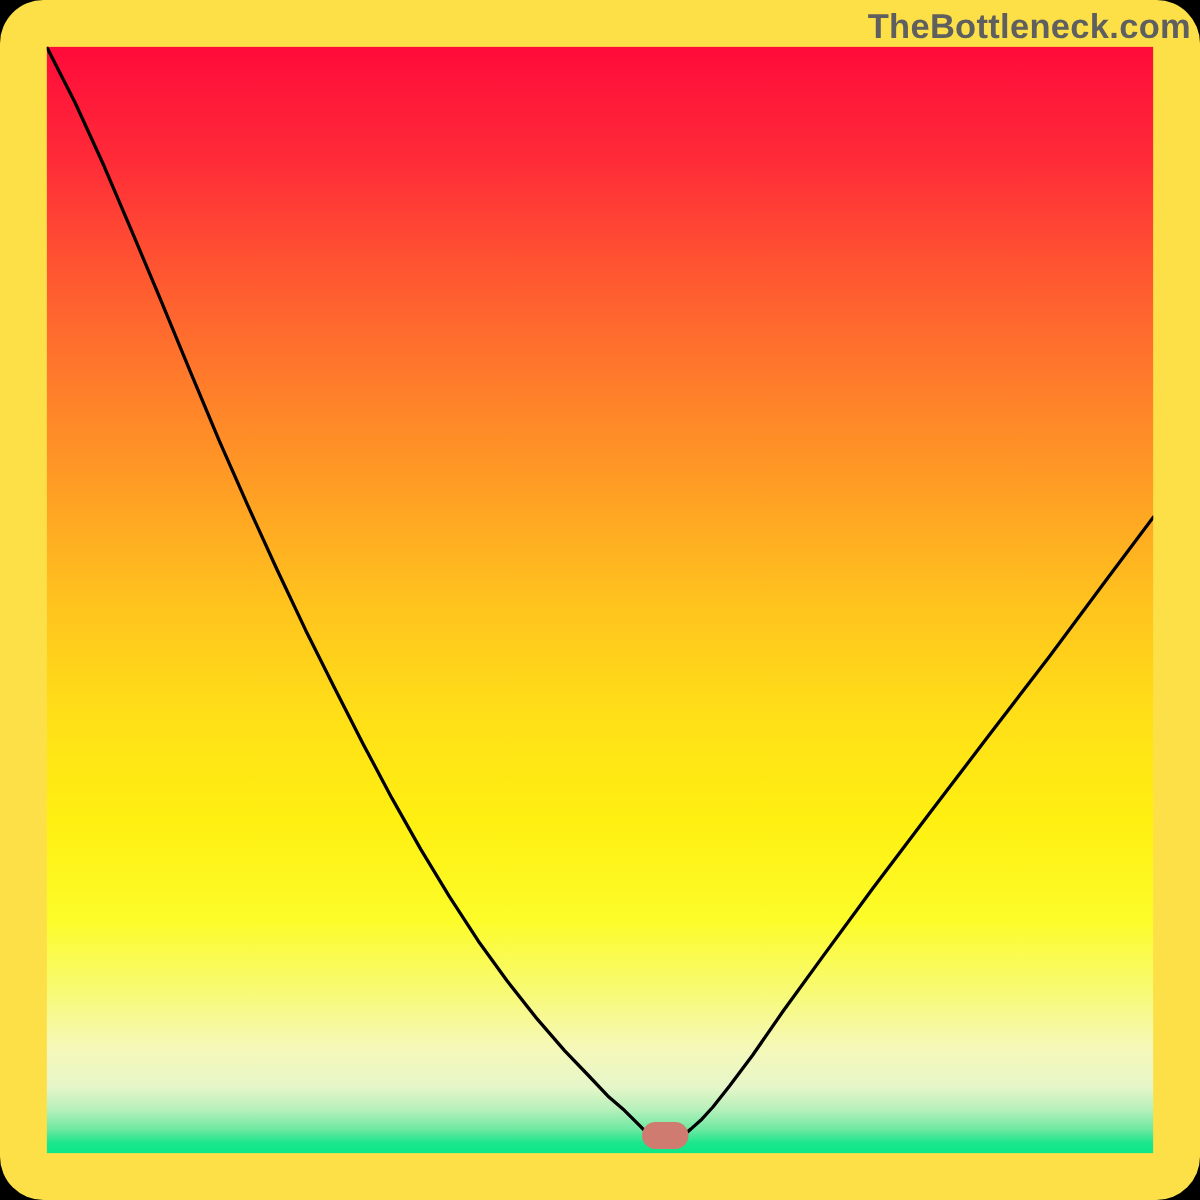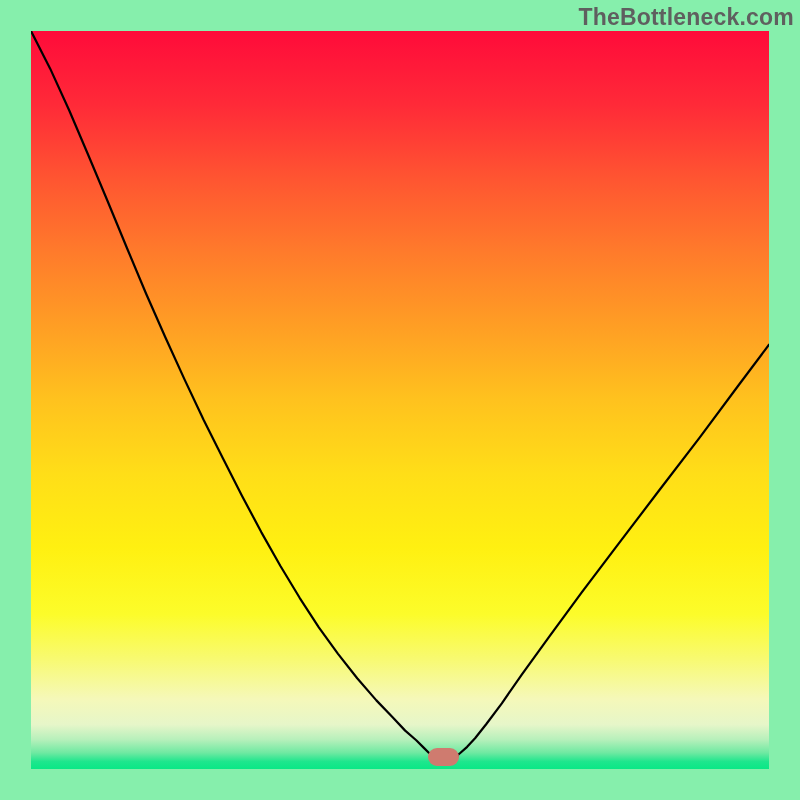--- a/index.html
+++ b/index.html
@@ -9,21 +9,22 @@
     height: 800px;
     background: #000;
     overflow: hidden;
   }
   .frame {
     position: absolute;
     left: 0;
     top: 0;
     width: 800px;
     height: 800px;
-    background: #86efac;
+    background: #fde047;
+    border-radius: 29px;
   }
   .plot {
     position: absolute;
     left: 31px;
     top: 31px;
     width: 738px;
     height: 738px;
     overflow: hidden;
   }
   .watermark {

